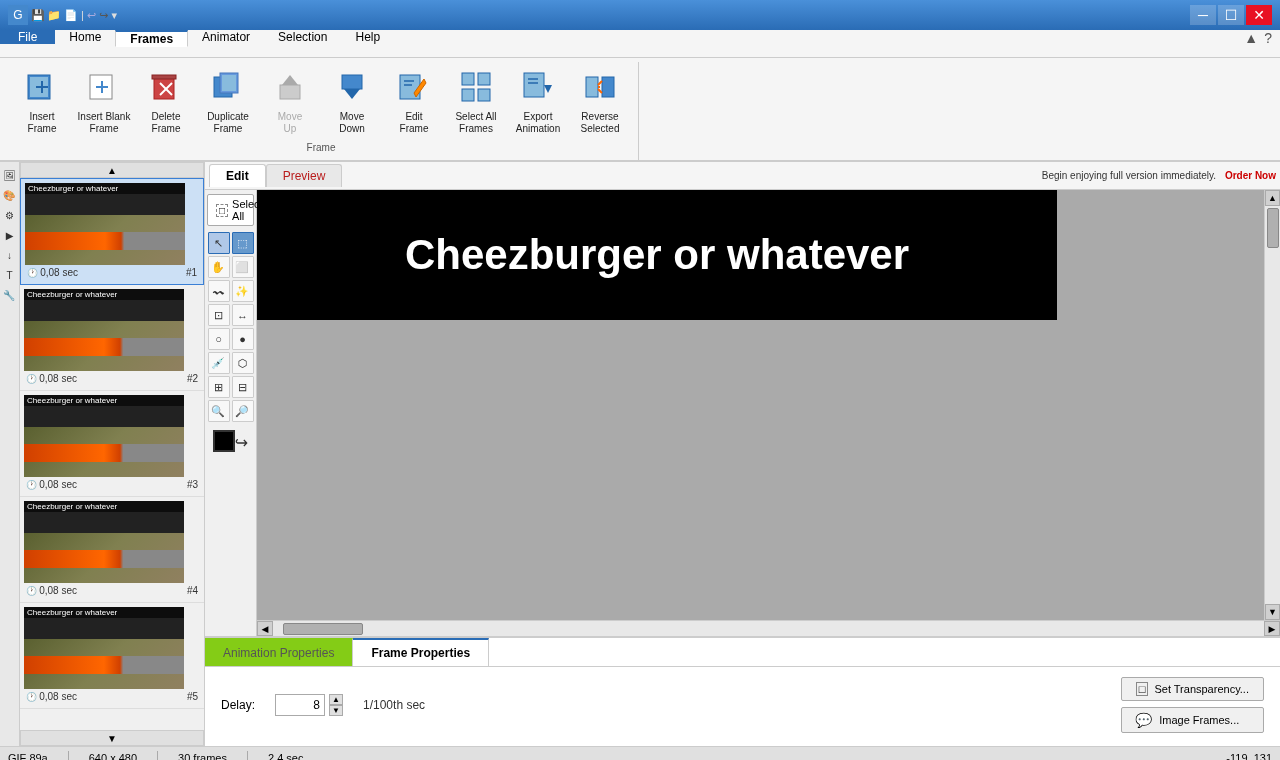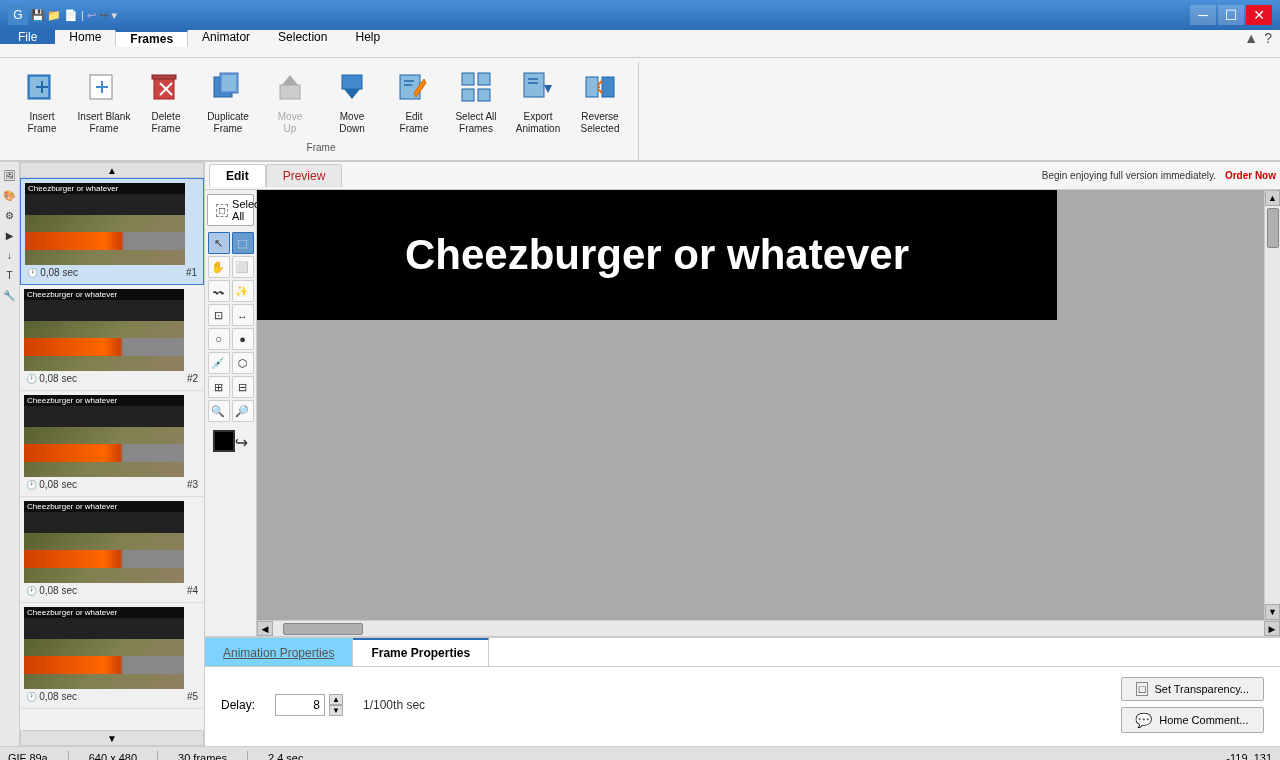--- a/index.html
+++ b/index.html
@@ -336,21 +336,21 @@
       cursor: pointer;
       font-size: 12px;
       border-right: 1px solid #ccc;
       border-top: 2px solid transparent;
     }
     .prop-tab.active {
       background: white;
       border-top: 2px solid #2a6cb5;
       font-weight: bold;
     }
-    .prop-tab:not(.active) { background: #7dd3fc; color: #555; text-decoration: underline; }
+    .prop-tab:not(.active) { background: #84cc16; color: #555; }
     #properties-content {
       padding: 10px 16px;
       display: flex;
       align-items: center;
       gap: 20px;
     }
     .prop-label { font-size: 12px; }
     .prop-input-group {
       display: flex;
       align-items: center;
@@ -806,21 +806,21 @@
         </div>
         <div class="prop-unit">1/100th sec</div>
 
         <div class="prop-buttons">
           <button class="prop-action-btn">
             <span style="font-size:11px; border:1px solid #888; padding:0 2px;">□</span>
             <span>Set Transparency...</span>
           </button>
           <button class="prop-action-btn">
             <span style="font-size:14px;">💬</span>
-            <span>Home Comment...</span>
+            <span>Image Frames...</span>
           </button>
         </div>
       </div>
     </div>
 
   </div>
 </div>
 
 <div id="statusbar">
   <span>GIF 89a</span>

